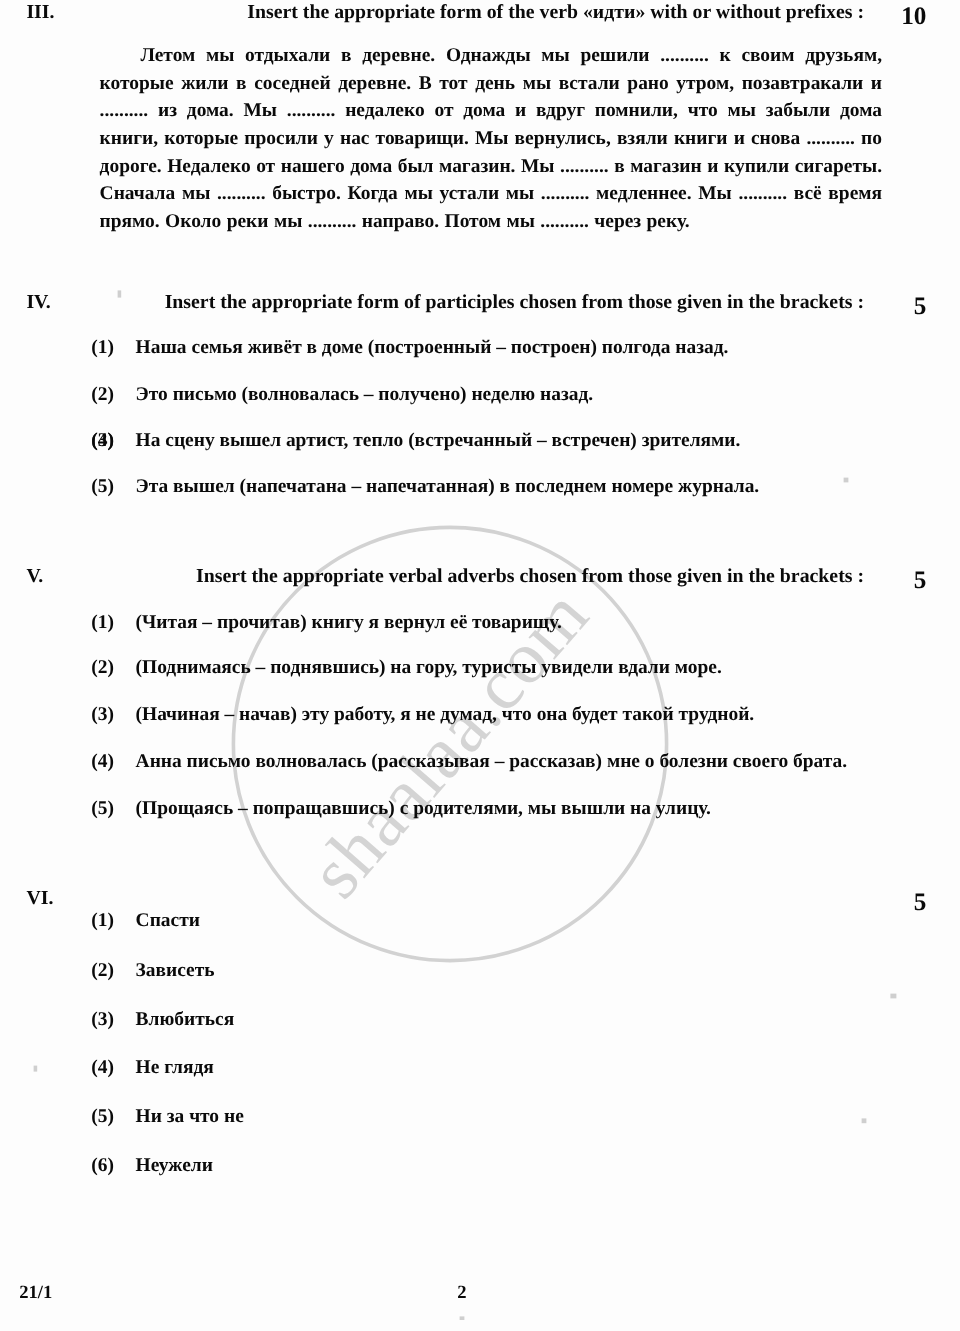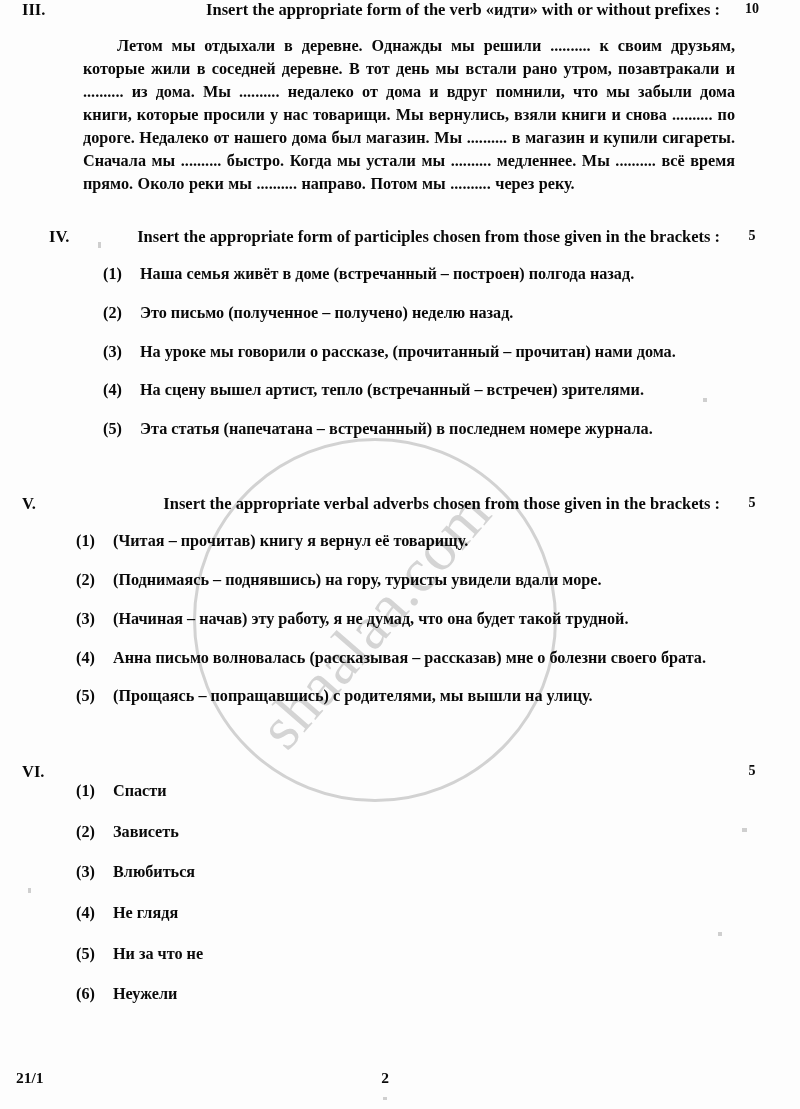--- a/index.html
+++ b/index.html
@@ -82,23 +82,23 @@
     font-size: 16.5px;
     line-height: 1.25;
     flex: 1;
     text-align: right;
   }
   .sec-marks {
     position: absolute;
     right: 28px;
     top: 0;
     width: 40px;
-    text-align: center;
-    font-weight: bold;
-    font-size: 14px;
+    text-align: right;
+    font-weight: bold;
+    font-size: 21px;
     line-height: 1.25;
   }
 
   
   .passage {
     margin: 14px 65px 0 83px;
     text-align: justify;
     text-justify: inter-word;
     font-weight: bold;
     font-size: 16.2px;
@@ -123,21 +123,21 @@
     line-height: 1.34;
   }
   .item .num {
     position: absolute;
     left: 76px;
     top: 0;
     width: 34px;
     font-weight: bold;
   }
 
-  .sec-iv { margin-top: 31px; padding-left: 27px; }
+  .sec-iv { margin-top: 46px; }
   .sec-v  { margin-top: 53px; }
   .sec-vi { margin-top: 54px; }
   .sec-iv .items { margin-top: 4px; }
   .sec-v  .items { margin-top: 4px; }
   .sec-vi .items { margin-top: 4px; }
 
   .sec-vi .item { margin-top: 19px; }
 
   
   #footer {
@@ -204,37 +204,36 @@
 
     <section class="section sec-iv">
       <div class="sec-head">
         <span class="sec-numeral">IV.</span>
         <span class="sec-title">Insert the appropriate form of participles chosen from those given in the brackets :</span>
         <span class="sec-marks">5</span>
       </div>
       <ol class="items">
         <li class="item">
           <span class="num">(1)</span>
-          <span>Наша семья живёт в доме (встречанный – построен) полгода назад.</span>
+          <span>Наша семья живёт в доме (построенный – построен) полгода назад.</span>
         </li>
         <li class="item">
           <span class="num">(2)</span>
-          <span>Это письмо (полученное – получено) неделю назад.</span>
+          <span>Это письмо (волновалась – получено) неделю назад.</span>
         </li>
         <li class="item">
           <span class="num">(3)</span>
-          <span>На уроке мы говорили о рассказе, (прочитанный – прочитан) нами дома.</span>
         </li>
         <li class="item">
           <span class="num">(4)</span>
           <span>На сцену вышел артист, тепло (встречанный – встречен) зрителями.</span>
         </li>
         <li class="item">
           <span class="num">(5)</span>
-          <span>Эта статья (напечатана – встречанный) в последнем номере журнала.</span>
+          <span>Эта вышел (напечатана – напечатанная) в последнем номере журнала.</span>
         </li>
       </ol>
     </section>
 
     <section class="section sec-v">
       <div class="sec-head">
         <span class="sec-numeral">V.</span>
         <span class="sec-title">Insert the appropriate verbal adverbs chosen from those given in the brackets :</span>
         <span class="sec-marks">5</span>
       </div>

